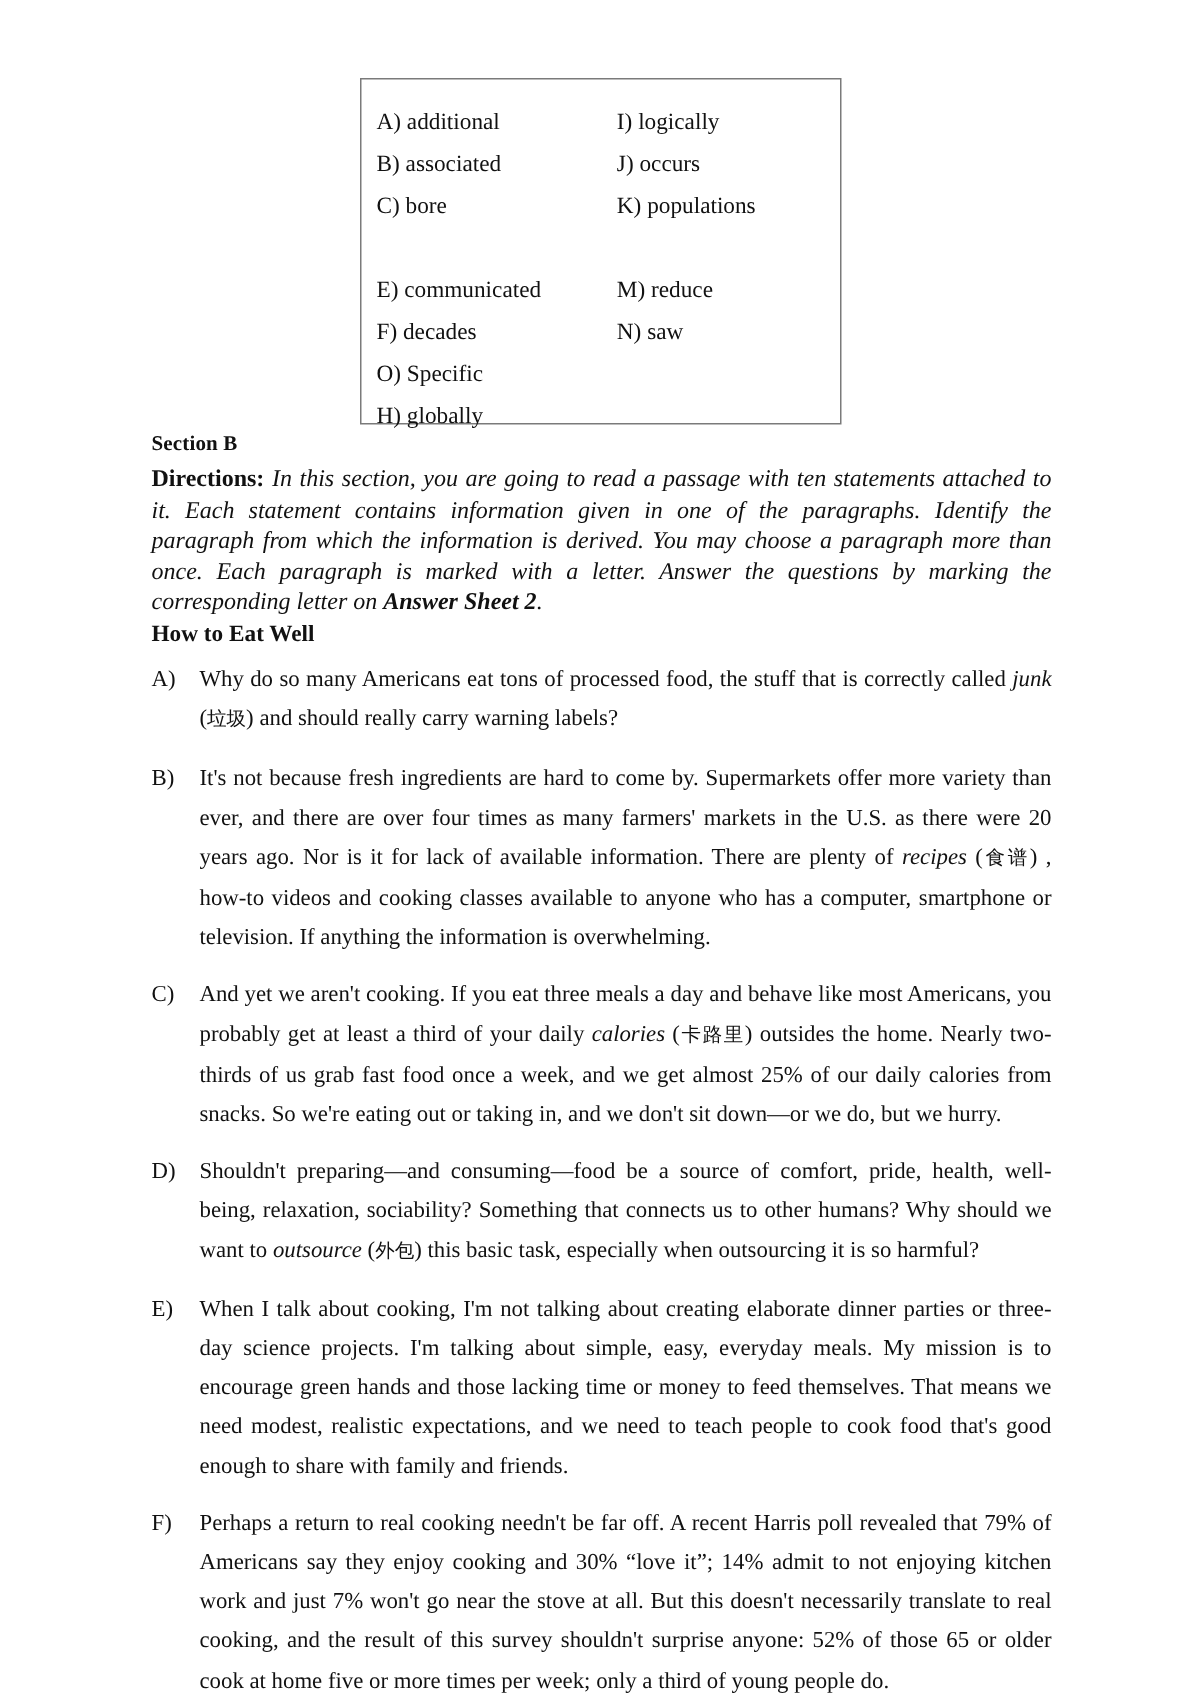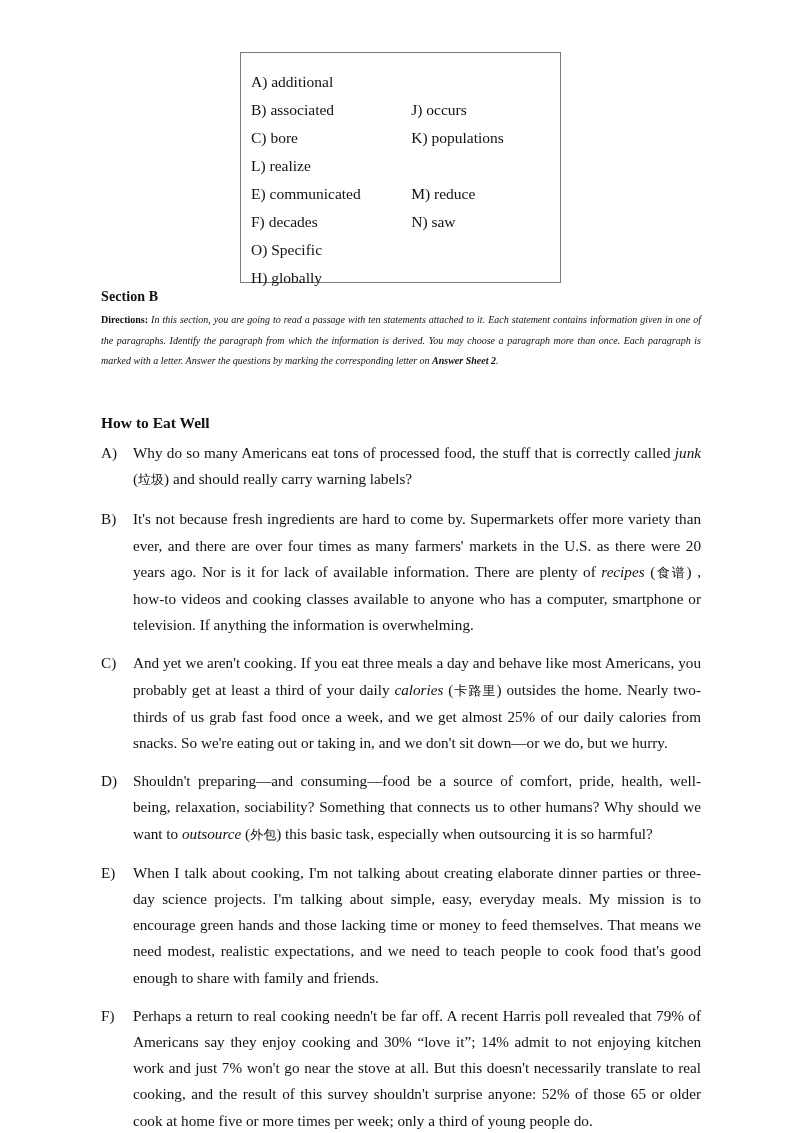--- a/index.html
+++ b/index.html
@@ -61,21 +61,21 @@
     font-size: 14px;
     font-weight: bold;
     letter-spacing: 0.1px;
   }
 
   .directions {
     position: absolute;
     left: 101px;
     top: 310px;
     width: 600px;
-    font-size: 10px;
+    font-size: 16px;
     line-height: 20.6px;
     text-align: justify;
     text-justify: inter-word;
   }
   .directions .lbl {
     font-weight: bold;
     font-style: normal;
   }
   .directions .it {
     font-style: italic;
@@ -129,31 +129,31 @@
 </style>
 </head>
 <body>
 
 <div class="page">
 
   <div class="wordbank">
     <div class="wordbank-inner">
       <div class="wb-row">
         <div class="wb-cell wb-col1">A) additional</div>
+        <div class="wb-cell wb-col2">I) logically</div>
       </div>
       <div class="wb-row">
         <div class="wb-cell wb-col1">B) associated</div>
         <div class="wb-cell wb-col2">J) occurs</div>
       </div>
       <div class="wb-row">
         <div class="wb-cell wb-col1">C) bore</div>
         <div class="wb-cell wb-col2">K) populations</div>
       </div>
       <div class="wb-row">
-        <div class="wb-cell wb-col2">L) realize</div>
       </div>
       <div class="wb-row">
         <div class="wb-cell wb-col1">E) communicated</div>
         <div class="wb-cell wb-col2">M) reduce</div>
       </div>
       <div class="wb-row">
         <div class="wb-cell wb-col1">F) decades</div>
         <div class="wb-cell wb-col2">N) saw</div>
       </div>
       <div class="wb-row">

